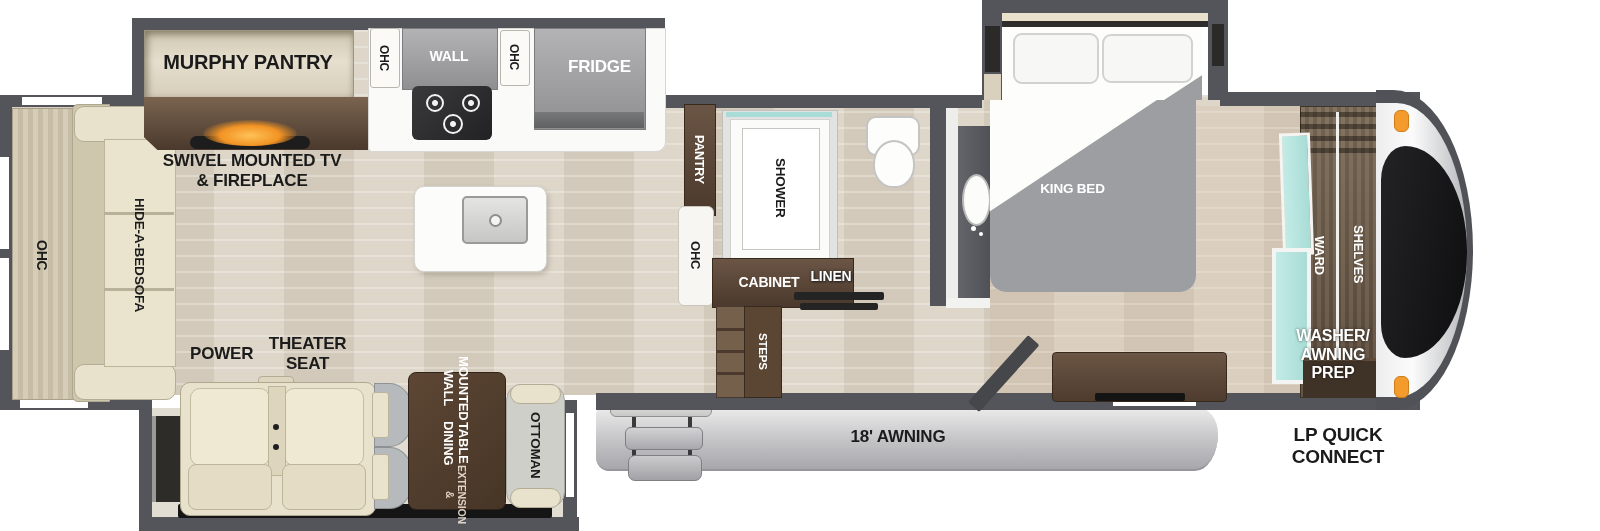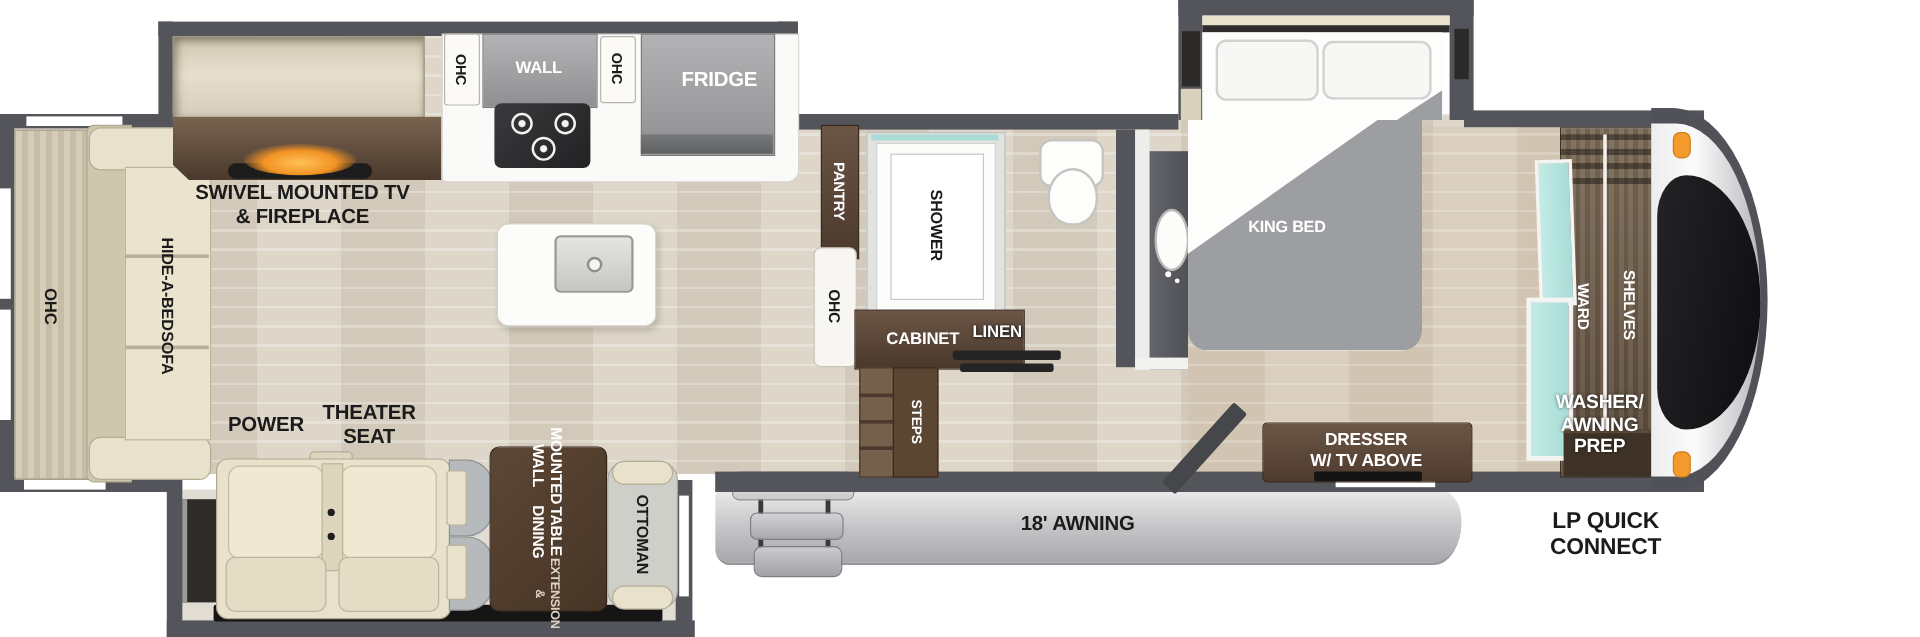--- a/index.html
+++ b/index.html
@@ -89,20 +89,23 @@
   <div class="abs" style="left:104px;top:139px;width:70px;height:226px;background:#eae3ce;border:1px solid #bdb49c;"></div>
   <div class="abs" style="left:104px;top:212px;width:70px;height:3px;background:#b9b09a;"></div>
   <div class="abs" style="left:104px;top:288px;width:70px;height:3px;background:#b9b09a;"></div>
   <div class="lb vt" style="left:106px;top:190px;width:66px;height:130px;font-size:13.5px;">
     <span>HIDE-A-BED</span>
       <br>
     <span>SOFA</span>
   </div>
 
   <div class="abs" style="left:144px;top:30px;width:208px;height:67px;background:linear-gradient(180deg,#cfc7b2,#e6dfcd 45%,#d6cebb);box-shadow:inset 0 4px 6px rgba(60,50,30,.35), inset 4px 0 6px rgba(60,50,30,.25);border:1px solid #9e957e;"></div>
+  <div class="lb" style="left:146px;top:48px;width:204px;height:30px;font-size:20px;">
+    <span>MURPHY PANTRY</span>
+  </div>
   <div class="abs" style="left:144px;top:97px;width:224px;height:53px;background:linear-gradient(180deg,#7a6450,#4a392c);clip-path:polygon(0 0,100% 0,100% 100%,6% 100%,0 76%);"></div>
   <div class="abs" style="left:190px;top:136px;width:120px;height:13px;background:#1d1d1d;border-radius:7px;"></div>
   <div class="abs" style="left:203px;top:120px;width:94px;height:26px;border-radius:50%;background:radial-gradient(ellipse at 50% 60%,#ffc257 0%,var(--fireplace_glow) 45%,rgba(120,80,30,0) 75%);"></div>
   <div class="lb" style="left:148px;top:148px;width:208px;height:46px;font-size:17px;flex-direction:column;">
     <span>SWIVEL MOUNTED TV</span>
     <span>&amp; FIREPLACE</span>
   </div>
 
   <div class="abs" style="left:368px;top:28px;width:296px;height:122px;background:#fafaf8;border:1px solid #d8d6d0;border-radius:0 0 10px 4px;"></div>
   <div class="abs" style="left:370px;top:28px;width:28px;height:58px;background:#fbfaf7;border:1px solid #b9b6ae;border-radius:3px;"></div>
@@ -177,32 +180,28 @@
   <div class="abs" style="left:1002px;top:13px;width:206px;height:8px;background:#e9e1cc;"></div>
   <div class="abs" style="left:1002px;top:21px;width:206px;height:6px;background:#2e2d2b;"></div>
   <div class="abs" style="left:1002px;top:27px;width:200px;height:73px;background:#fdfdfc;overflow:hidden;">
     <div style="position:absolute;left:0;top:0;width:100%;height:100%;background:var(--bed_gray);clip-path:polygon(81% 100%,100% 66%,100% 100%);"></div>
   </div>
   <div class="abs" style="left:1013px;top:33px;width:82px;height:47px;background:#f7f7f6;border:2px solid #d2d2d0;border-radius:9px;"></div>
   <div class="abs" style="left:1102px;top:34px;width:87px;height:45px;background:#f7f7f6;border:2px solid #d2d2d0;border-radius:9px;"></div>
   <div class="abs" style="left:985px;top:26px;width:15px;height:46px;background:#2b2a28;"></div>
   <div class="abs" style="left:1212px;top:24px;width:12px;height:42px;background:#2b2a28;"></div>
   <div class="abs" style="left:984px;top:74px;width:17px;height:26px;background:#d9d0bd;"></div>
-  <div class="abs" style="left:990px;top:100px;width:195px;height:192px;background:#fdfdfc;border-radius:0 0 16px 16px;overflow:hidden;">
+  <div class="abs" style="left:990px;top:100px;width:175px;height:192px;background:#fdfdfc;border-radius:0 0 16px 16px;overflow:hidden;padding-left:31px;">
     <div style="position:absolute;left:0;top:0;width:100%;height:100%;background:var(--bed_gray);clip-path:polygon(0 58%,81% 0,100% 0,100% 100%,0 100%);"></div>
     <div class="lb white" style="left:0;top:80px;width:165px;height:18px;font-size:13.5px;">
       <span>KING BED</span>
     </div>
   </div>
   <div class="abs" style="left:968px;top:312px;width:15px;height:90px;background:#46474a;transform:rotate(42deg);transform-origin:bottom left;border-radius:2px;"></div>
   <div class="abs" style="left:1052px;top:352px;width:173px;height:48px;background:linear-gradient(180deg,#6b5545,#4e3c2e);border-radius:4px;border:1px solid #38291d;"></div>
-  <div class="lb white" style="left:1054px;top:356px;width:169px;height:40px;font-size:14.5px;flex-direction:column;">
-    <span>DRESSER</span>
-    <span>W/ TV ABOVE</span>
-  </div>
   <div class="abs" style="left:1095px;top:393px;width:90px;height:8px;background:#141414;border-radius:2px;"></div>
 
   <div class="abs" style="left:1300px;top:106px;width:80px;height:290px;
        background:repeating-linear-gradient(90deg,rgba(255,255,255,.06) 0 4px,rgba(0,0,0,.08) 4px 8px),linear-gradient(180deg,#7c6b58,#5a4a3b);border:1px solid #3f3226;"></div>
   <div class="abs" style="left:1300px;top:112px;width:80px;height:48px;
        background:repeating-linear-gradient(180deg,rgba(20,15,10,.45) 0 5px,rgba(0,0,0,0) 5px 12px);"></div>
   <div class="abs" style="left:1336px;top:112px;width:3px;height:278px;background:#f2f0ec;"></div>
   <div class="lb vt white" style="left:1304px;top:208px;width:30px;height:95px;font-size:13px;">
     <span>WARD</span>
   </div>

